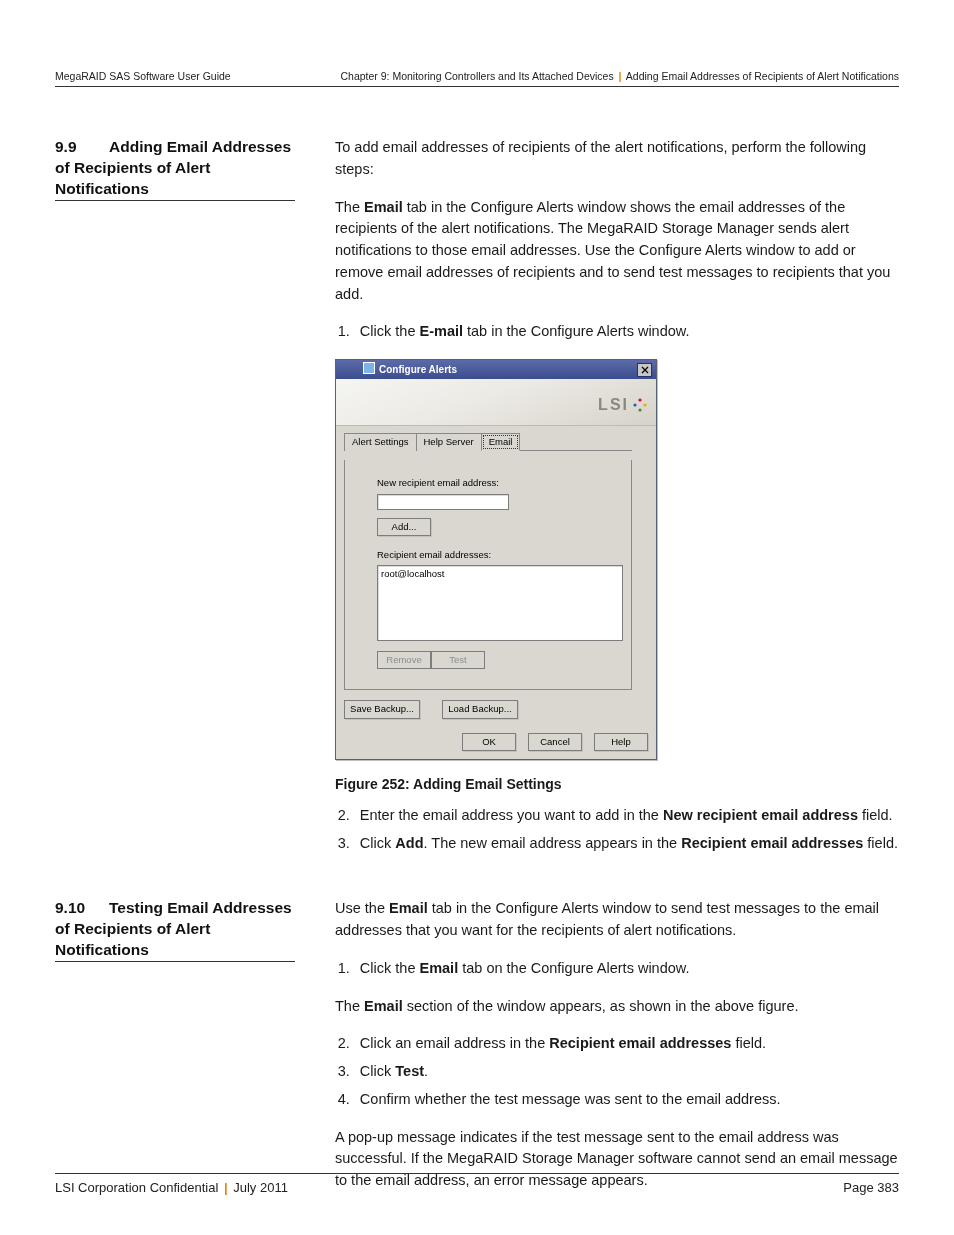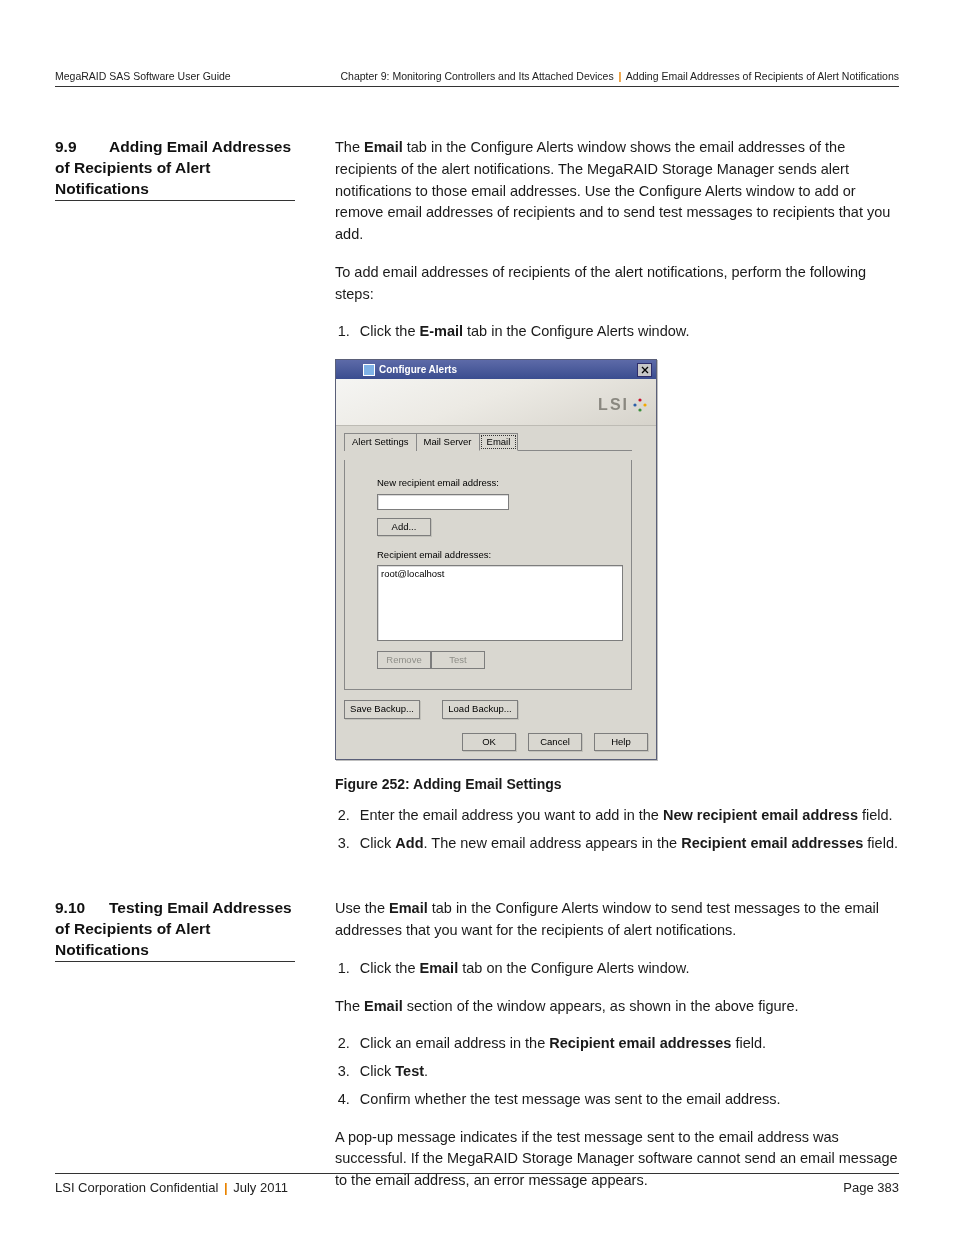--- a/index.html
+++ b/index.html
@@ -107,21 +107,21 @@
   .dlg-title {
     background: linear-gradient(#5d6aa8, #3a4d8f);
     color: #fff;
     padding: 2px 4px;
     display: flex;
     align-items: center;
     justify-content: space-between;
     font-size: 10px;
     font-weight: 700;
   }
-  .dlg-title-left { display:flex; align-items:center; gap:4px;padding-left:23px;}
+  .dlg-title-left { display:flex; gap:4px;padding-left:23px;}
   .dlg-icon { width:10px; height:10px; background:#7fb2e6; border:1px solid #fff; }
   .dlg-close {
     width:13px; height:12px;
     background:#c7c7c7;
     border:1px solid #2d2d6a;
     display:flex; align-items:center; justify-content:center;
     cursor:default;
   }
   .dlg-close svg { width:8px; height:8px; }
   .dlg-banner {
@@ -225,24 +225,24 @@
   </div>
   <div class="header-rule"></div>
 
   <div class="content">
     <div class="left-col">
       <div class="section-heading">
         <span class="num">9.9</span><span>Adding Email Addresses of Recipients of Alert Notifications</span>
       </div>
     </div>
     <div class="right-col">
+      <p>To add email addresses of recipients of the alert notifications, perform the following steps:</p>
       <p>
         <span>The </span><strong>Email</strong><span> tab in the Configure Alerts window shows the email addresses of the recipients of the alert notifications. The MegaRAID Storage Manager             sends alert notifications to those email addresses. Use the Configure Alerts window to add or remove email addresses of recipients and to send test messages to recipients that you add.</span>
       </p>
-      <p>To add email addresses of recipients of the alert notifications, perform the following steps:</p>
       <ol class="steps">
         <li>
           <span>Click the </span><strong>E-mail</strong><span> tab in the Configure Alerts window.</span>
         </li>
       </ol>
 
       <div class="dialog">
         <div class="dlg-title">
           <div class="dlg-title-left">
             <span class="dlg-icon"></span>
@@ -263,21 +263,21 @@
                 <circle cx="13" cy="8" r="1.6" fill="#f2a900"></circle>
                 <circle cx="8" cy="13" r="1.6" fill="#3a8f3a"></circle>
                 <circle cx="3" cy="8" r="1.6" fill="#2b5fa8"></circle>
               </svg>
             </span>
           </div>
         </div>
         <div class="dlg-body">
           <div class="tabs-row">
             <div class="tab">Alert Settings</div>
-            <div class="tab">Mail Server</div>
+            <div class="tab">Help Server</div>
             <div class="tab active">Email</div>
           </div>
           <div class="panel">
             <div class="lbl">New recipient email address:</div>
             <div class="tin"></div>
             <div class="btn">Add...</div>
             <div style="height:12px"></div>
             <div class="lbl">Recipient email addresses:</div>
             <div class="reclist">
               <div>root@localhost</div>

